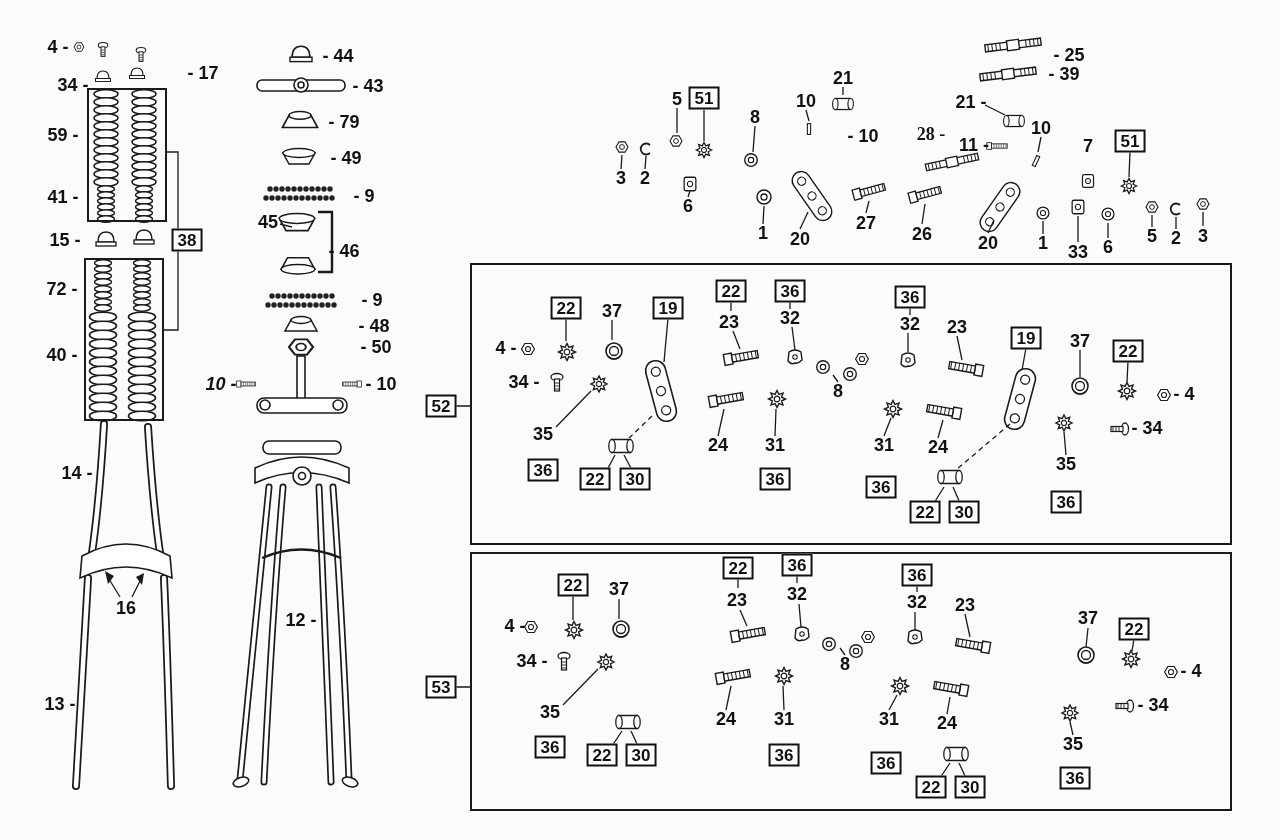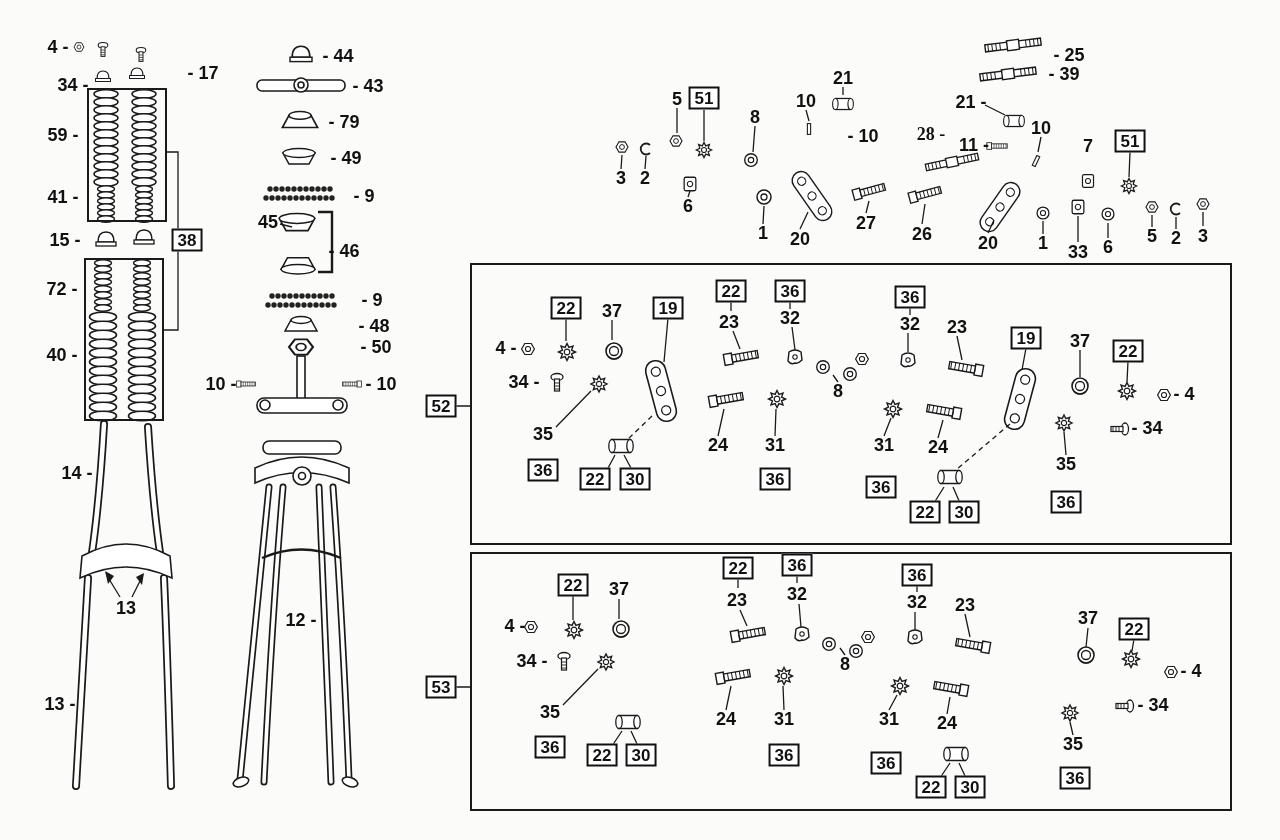--- a/index.html
+++ b/index.html
@@ -389,33 +389,33 @@
       <div class="callout" style="left: 58px; top: 47px;">4 -</div>
       <div class="callout" style="left: 182px; top: 73px; margin-left: 21px;">- 17</div>
       <div class="callout" style="left: 73px; top: 85px;">34 -</div>
       <div class="callout" style="left: 63px; top: 135px;">59 -</div>
       <div class="callout" style="left: 63px; top: 197px;">41 -</div>
       <div class="callout" style="left: 65px; top: 240px;">15 -</div>
       <div class="callout boxed" style="left: 187px; top: 240px;">38</div>
       <div class="callout" style="left: 62px; top: 289px;">72 -</div>
       <div class="callout" style="left: 62px; top: 355px;">40 -</div>
       <div class="callout" style="left: 77px; top: 473px;">14 -</div>
-      <div class="callout" style="left: 126px; top: 608px;">13</div>
+      <div class="callout" style="left: 126px; top: 608px;">16</div>
       <div class="callout" style="left: 60px; top: 704px;">13 -</div>
       <div class="callout" style="left: 338px; top: 56px;">- 44</div>
       <div class="callout" style="left: 368px; top: 86px;">- 43</div>
       <div class="callout" style="left: 344px; top: 122px;">- 79</div>
       <div class="callout" style="left: 346px; top: 158px;">- 49</div>
       <div class="callout" style="left: 364px; top: 196px;">- 9</div>
       <div class="callout" style="left: 268px; top: 222px;">45</div>
       <div class="callout" style="left: 344px; top: 251px;">- 46</div>
       <div class="callout" style="left: 372px; top: 300px;">- 9</div>
       <div class="callout" style="left: 374px; top: 326px;">- 48</div>
       <div class="callout" style="left: 376px; top: 347px;">- 50</div>
-      <div class="callout" style="left: 221px; top: 384px;">10 -</div>
+      <div class="callout" style="left: 221px; top: 384px; font-style: italic;">10 -</div>
       <div class="callout" style="left: 381px; top: 384px;">- 10</div>
       <div class="callout" style="left: 301px; top: 620px;">12 -</div>
       <div class="callout" style="left: 677px; top: 99px;">5</div>
       <div class="callout boxed" style="left: 704px; top: 98px;">51</div>
       <div class="callout" style="left: 755px; top: 117px;">8</div>
       <div class="callout" style="left: 806px; top: 101px;">10</div>
       <div class="callout" style="left: 843px; top: 78px;">21</div>
       <div class="callout" style="left: 1069px; top: 55px;">- 25</div>
       <div class="callout" style="left: 1064px; top: 74px;">- 39</div>
       <div class="callout" style="left: 971px; top: 102px;">21 -</div>

